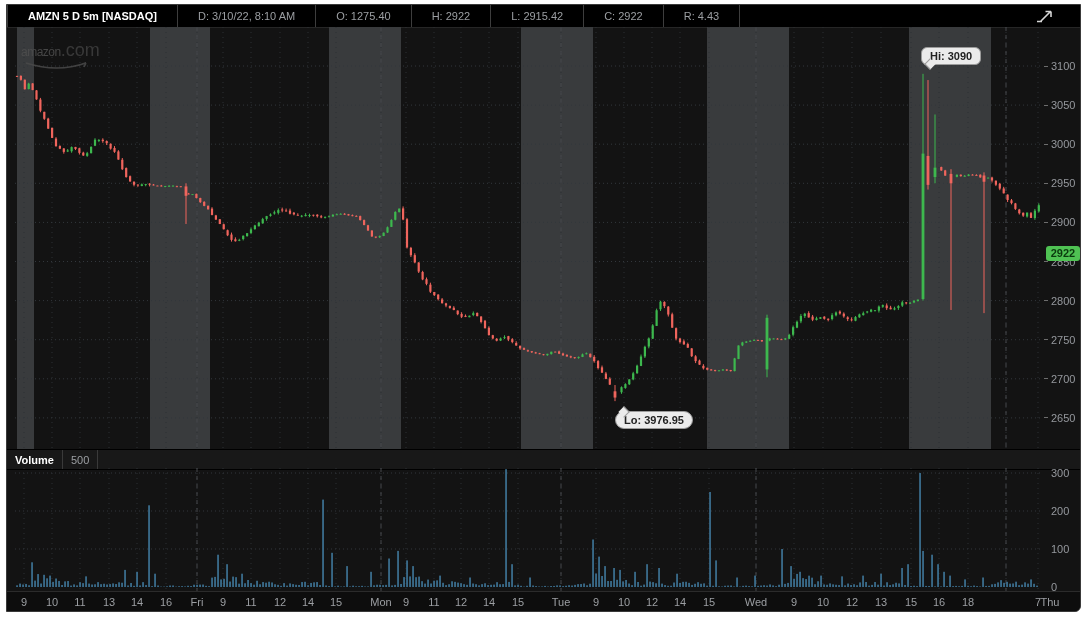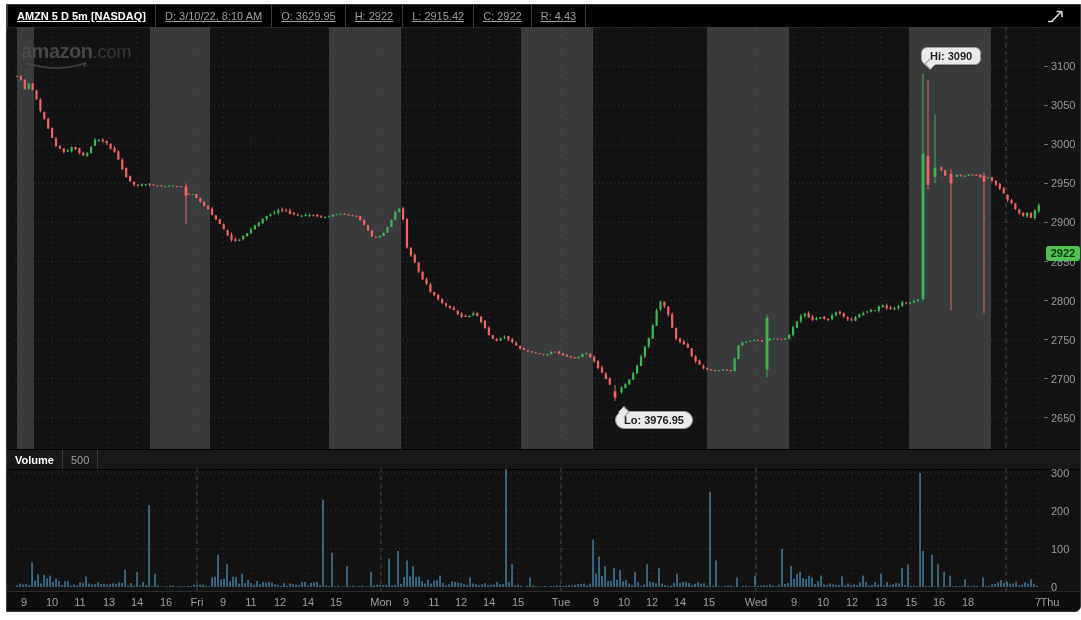--- a/index.html
+++ b/index.html
@@ -2,62 +2,62 @@
 <html><head>
 <meta charset="utf-8">
 <style>
   html,body{margin:0;padding:0;background:#fff;width:1081px;height:620px;overflow:hidden;
     font-family:"Liberation Sans","DejaVu Sans",sans-serif;}
   #app{position:absolute;left:6px;top:4px;width:1075px;height:608px;background:#131313;
     border:1px solid #3a3a3a;box-sizing:border-box;border-radius:0 0 6px 0;overflow:hidden;}
   
   #hdr{position:absolute;left:0;top:0;width:100%;height:22px;background:#000;
     border-bottom:1px solid #262626;display:flex;align-items:stretch;font-size:11px;}
-  .hcell{display:flex;align-items:center;padding:0 9px;border-right:1px solid #3d3d3d;color:#9c9fa3;white-space:nowrap;text-decoration:underline;}
+  .hcell{display:flex;align-items:center;padding:0 20px;border-right:1px solid #3d3d3d;color:#9c9fa3;white-space:nowrap;}
   #sym{color:#fff;font-weight:bold;border-left:1px solid #3d3d3d;}
   #hdr-spacer{flex:1;border:none;}
   #trend-btn{width:30px;display:flex;align-items:center;justify-content:center;border:none;cursor:pointer;}
   
   #price-pane{position:absolute;left:0;top:22px;width:1075px;height:422px;}
   #vol-hdr{position:absolute;left:0;top:444px;width:1075px;height:19px;background:#181818;
     border-top:1px solid #000;border-bottom:1px solid #000;display:flex;font-size:11px;}
   .vcell{display:flex;align-items:center;padding:0 8px;border-right:1px solid #3a3a3a;color:#9c9fa3;}
   #vol-title{color:#fff;font-weight:bold;}
   #vol-pane{position:absolute;left:0;top:463px;width:1075px;height:123px;}
   #taxis{position:absolute;left:0;top:586px;width:1075px;height:22px;background:#0d0d0d;
     border-top:1px solid #2b2b2b;font-size:11px;color:#9c9fa3;}
   .ttick{position:absolute;top:4px;width:30px;text-align:center;}
   svg{position:absolute;left:8px;top:0;}
   .ylab{position:absolute;left:1044px;width:34px;font-size:11px;color:#95989d;line-height:11px;}
   .ytickmark{position:absolute;left:1037px;width:4px;height:1px;background:#6d6d6d;}
   #price-badge{position:absolute;left:1039px;width:34px;height:15px;border-radius:3px;
     font-size:11px;font-weight:bold;text-align:center;line-height:15px;}
   
   #watermark{position:absolute;left:14px;top:13px;color:#4f4f4f;opacity:.85;}
-  #watermark .wm-bold{font-weight:bold;font-size:20px;letter-spacing:-.5px;}
+  #watermark .wm-bold{font-weight:normal;font-size:12px;letter-spacing:-.5px;}
   #watermark .wm-reg{font-size:18px;color:#3f3f3f;}
   #wm-swoosh{position:absolute;left:3px;top:21px;}
   
   .callout{position:absolute;background:#ebebeb;color:#222;font-size:11px;font-weight:bold;
     padding:2px 8px;border-radius:9px;border:1px solid #9b9b9b;white-space:nowrap;z-index:5;}
   .callout .tail{position:absolute;width:7px;height:7px;background:#ebebeb;border:1px solid #9b9b9b;
     transform:rotate(45deg);}
   #hi-callout .tail{left:4px;bottom:-4px;border-top:none;border-right:none;}
   #lo-callout .tail{left:4px;top:-4px;border-bottom:none;border-left:none;}
 </style>
 </head>
 <body>
 
 <div id="app">
 
   <div id="hdr">
     <div id="sym" class="hcell">AMZN 5 D 5m [NASDAQ]</div>
     <div id="hdr-fields" style="display:flex;text-align:center;">
         <div class="hcell">D: 3/10/22, 8:10 AM</div>
-        <div class="hcell">O: 3629.95</div>
+        <div class="hcell">O: 1275.40</div>
         <div class="hcell">H: 2922</div>
         <div class="hcell">L: 2915.42</div>
         <div class="hcell">C: 2922</div>
         <div class="hcell">R: 4.43</div>
       </div>
     <div id="hdr-spacer" class="hcell"></div>
     <div id="trend-btn" class="hcell">
       <svg width="18" height="15" viewBox="0 0 18 15" style="position:static">
         <path d="M1 12.5 H6 M4.5 12.5 L14.5 2.5 M9.5 2.5 H15 M15 2.5 V8" stroke="#d6d6d6" stroke-width="1.6" fill="none"></path>
       </svg>

